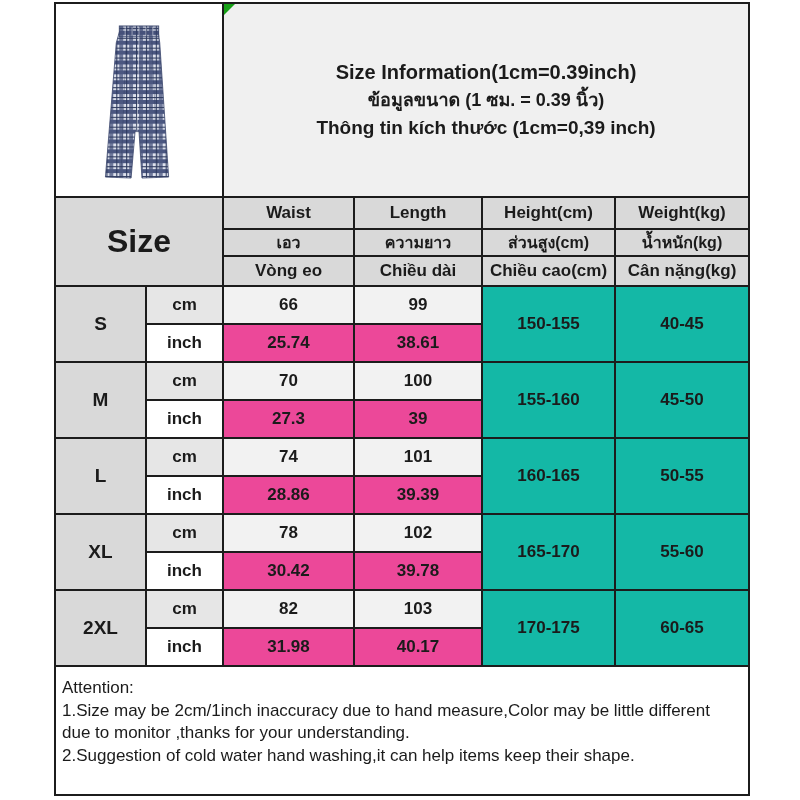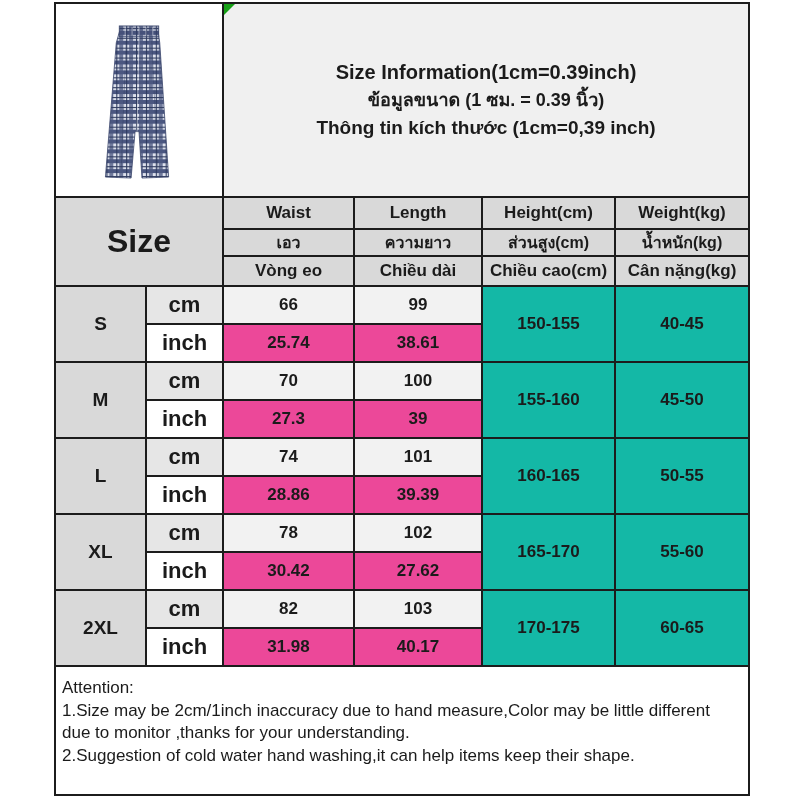--- a/index.html
+++ b/index.html
@@ -18,21 +18,21 @@
   .title-vi{font-size:19px;font-weight:bold;line-height:1.45;}
   .marker{position:absolute;top:0;left:0;width:0;height:0;
           border-top:11px solid #17a017;border-right:11px solid transparent;}
   
   .size-head{background:#d9d9d9;font-size:32px;font-weight:bold;}
   .hd{background:#d9d9d9;font-weight:bold;font-size:17px;}
   .hd-th{font-size:16px;}
   .hd-vi{font-size:17px;margin-top:17px;}
   
   .szl{background:#d9d9d9;font-weight:bold;font-size:19px;}
-  .unit{font-weight:bold;font-size:22px;background:#ffffff;margin-top:6px;}
+  .unit{font-weight:bold;font-size:17px;background:#ffffff;margin-top:6px;}
   .val{font-weight:bold;font-size:17px;background:#ec4899;}
   .cmbg{background:#f2f2f2;}
   .unit.cmbg{background:#e6e6e6;}
   .range{background:#14b8a6;font-weight:bold;font-size:17px;}
   
   .attn{background:#ffffff;text-align:left;vertical-align:top;
         padding:10px 6px;font-size:17px;font-weight:400;line-height:1.33;}
   .attn div{margin:0;}
   svg.pants{display:block;margin:2px auto 0 auto;}
 </style>
@@ -152,21 +152,21 @@
         <td rowspan="2" class="szl">XL</td>
         <td class="unit cmbg">cm</td>
         <td class="val cmbg">78</td>
         <td class="val cmbg">102</td>
         <td rowspan="2" class="range">165-170</td>
         <td rowspan="2" class="range">55-60</td>
       </tr>
       <tr style="height:38px">
         <td class="unit">inch</td>
         <td class="val">30.42</td>
-        <td class="val">27.62</td>
+        <td class="val">39.78</td>
       </tr>
 
       <tr style="height:38px">
         <td rowspan="2" class="szl">2XL</td>
         <td class="unit cmbg">cm</td>
         <td class="val cmbg">82</td>
         <td class="val cmbg">103</td>
         <td rowspan="2" class="range">170-175</td>
         <td rowspan="2" class="range">60-65</td>
       </tr>

